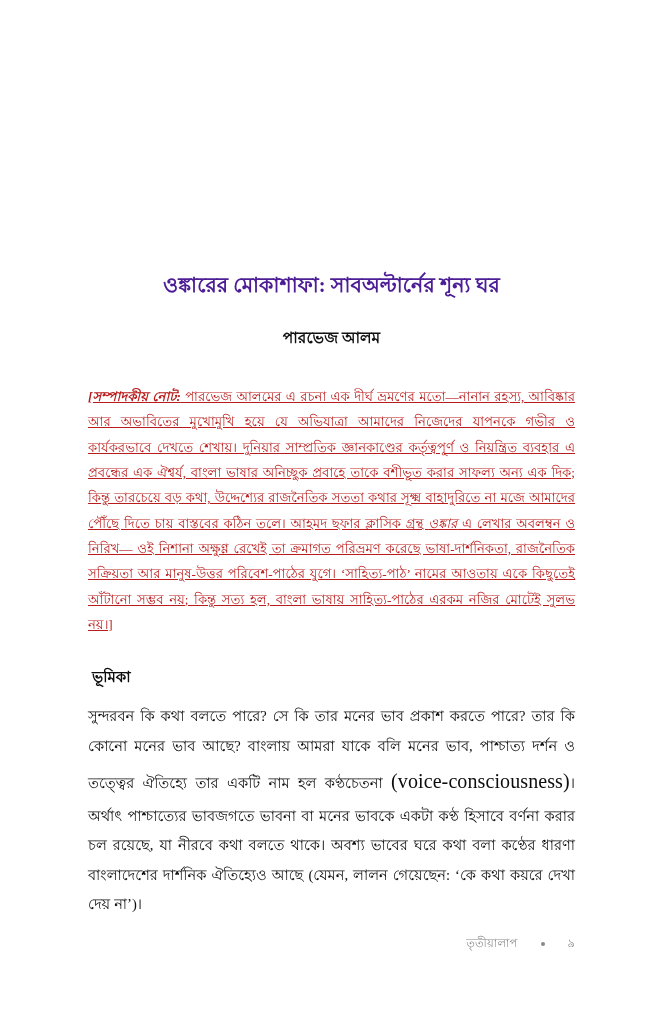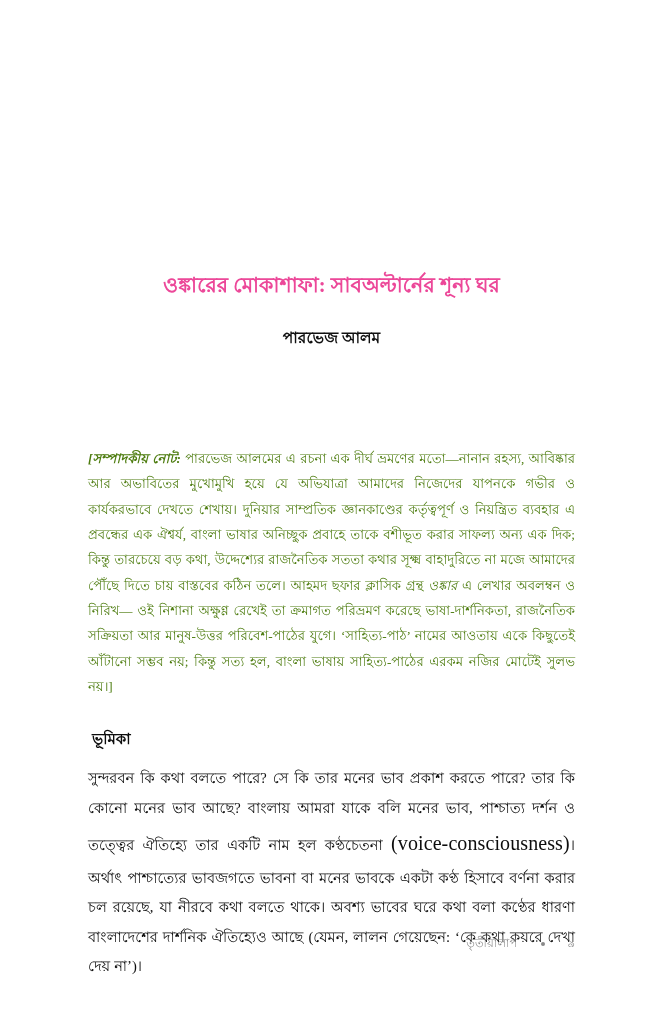--- a/index.html
+++ b/index.html
@@ -39,40 +39,41 @@
     margin-top: 272px;
     text-align: center;
   }
 
   .article-title {
     font-size: 20.5px;
     font-weight: bold;
     line-height: 1.35;
     letter-spacing: 0.1px;
     margin: 0;
-    color: #ec4899;
+    color: #4c1d95;
   }
 
   .author-name {
     margin: 28px 0 0 0;
     font-size: 15.5px;
     font-weight: bold;
     line-height: 1.3;
     color: #111111;
   }
 
   
   .editorial-note {
-    margin-top: 98px;
+    margin-top: 36px;
     font-size: 13.2px;
     line-height: 1.92;
     text-align: justify;
     text-justify: inter-word;
-    color: #4d7c0f;
+    color: #b91c1c;
     word-spacing: 0.4px;
+    text-decoration: underline;
   }
 
   .note-label {
     font-weight: bold;
     font-style: italic;
   }
 
   .book-title {
     font-style: italic;
   }

